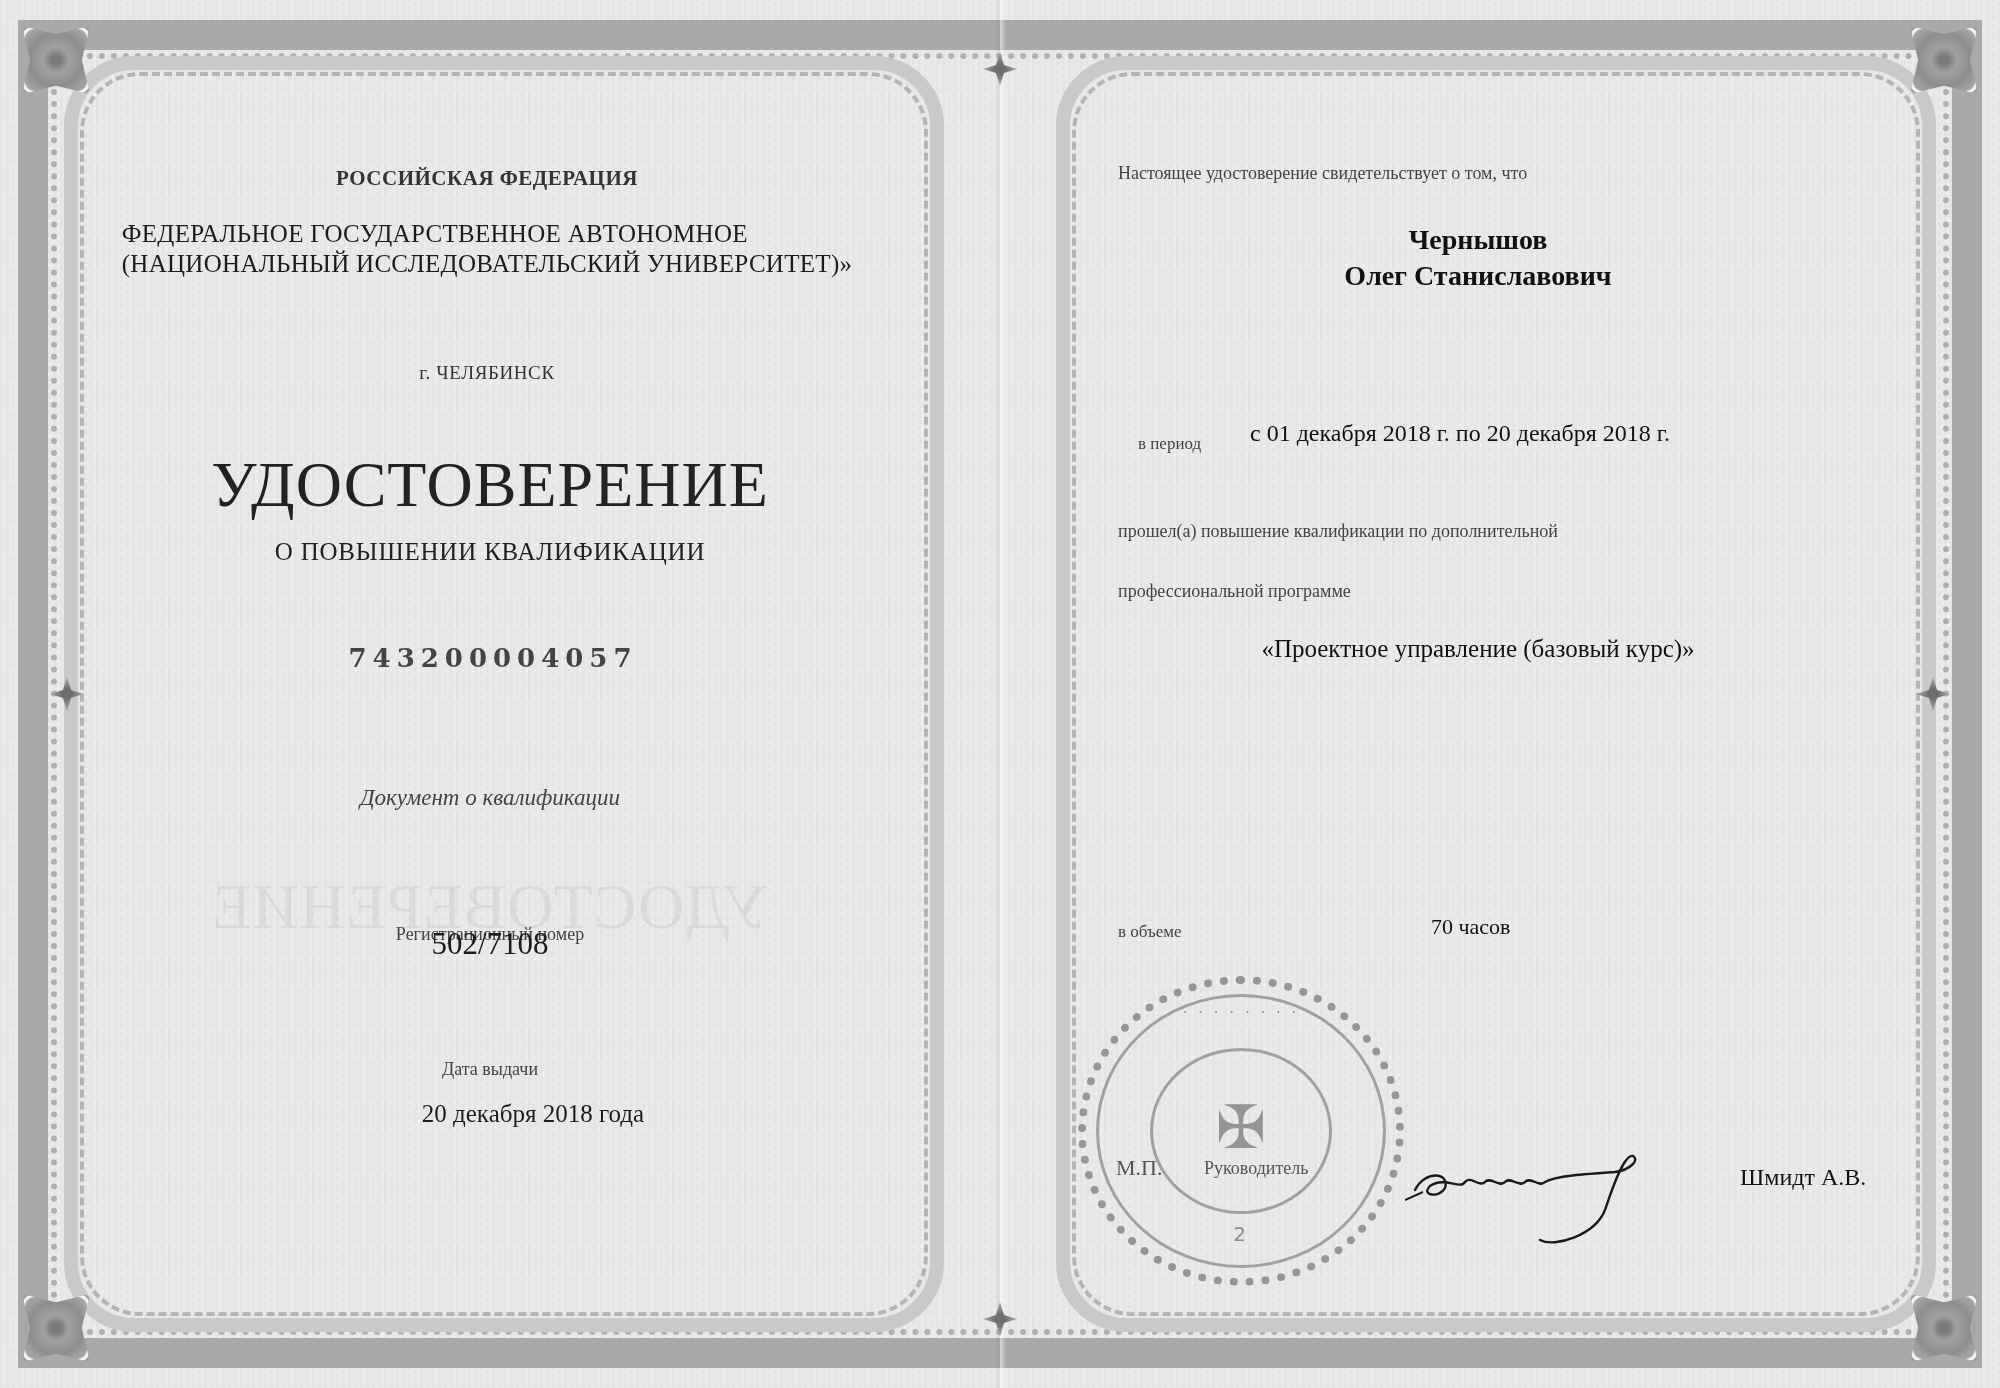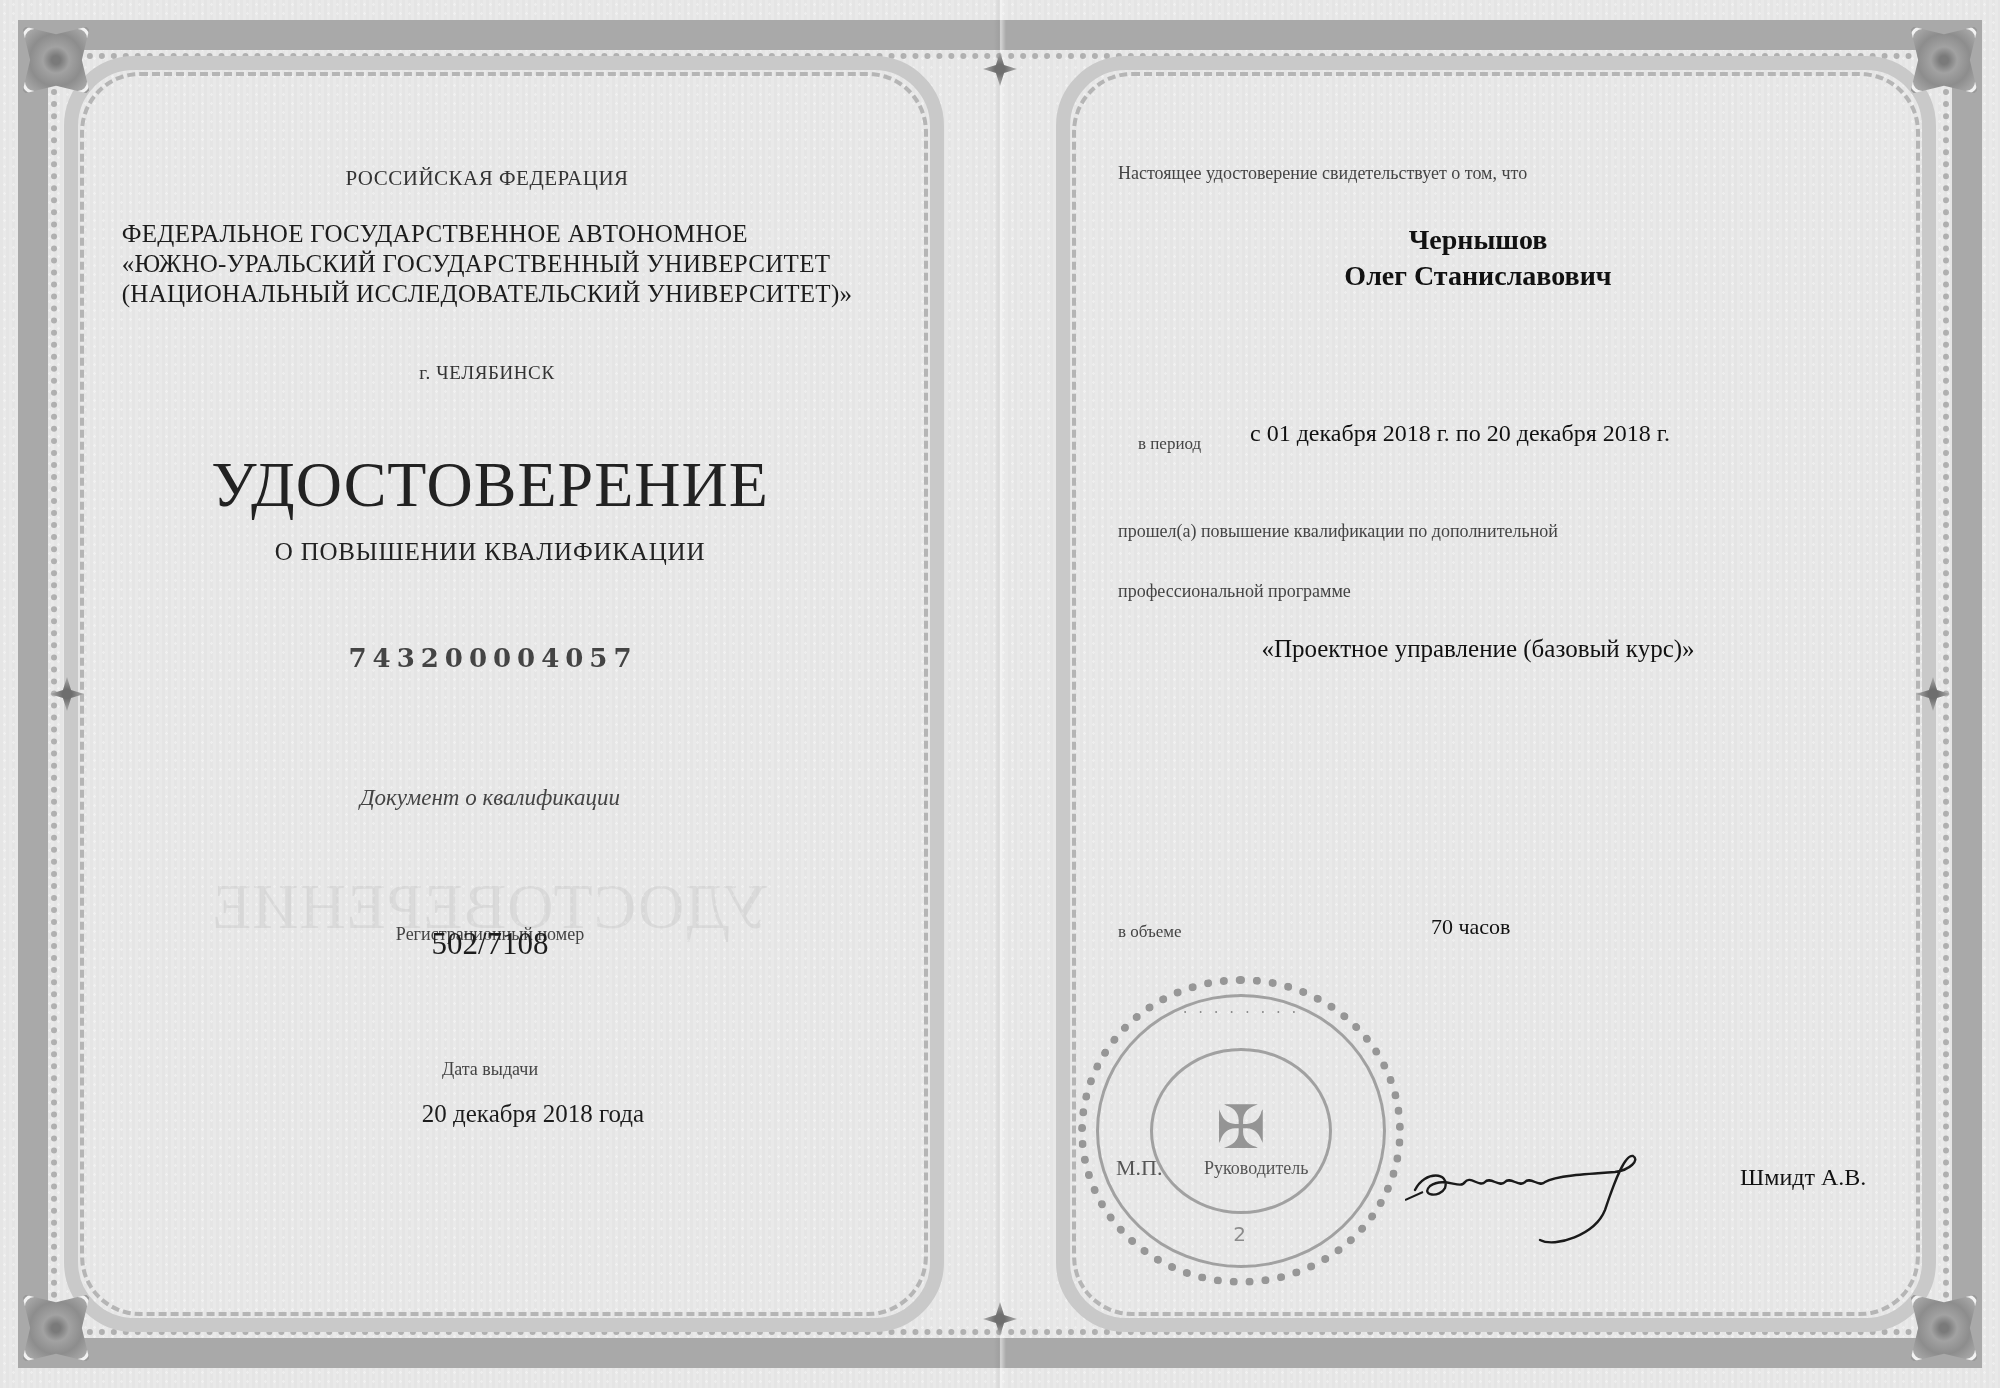--- a/index.html
+++ b/index.html
@@ -72,21 +72,21 @@
   }
   .diamond.top { left: 983px; top: 52px; }
   .diamond.bottom { left: 983px; top: 1302px; }
   .diamond.left { left: 50px; top: 677px; }
   .diamond.right { left: 1916px; top: 677px; }
 
   .text { position: absolute; white-space: nowrap; }
   .center { transform: translateX(-50%); text-align: center; }
 
   
-  .rf { left: 487px; top: 166px; font-size: 21px; letter-spacing: 0.5px; color: #333; }
+  .rf { left: 487px; top: 166px; font-size: 21px; letter-spacing: 0.5px; color: #333; font-weight: bold; }
   .org { left: 487px; top: 219px; font-size: 25px; line-height: 30px; color: #1c1c1c; letter-spacing: 0.3px; }
   .org div { text-align: left; }
   .city { left: 487px; top: 362px; font-size: 19px; color: #333; letter-spacing: 0.6px; }
   .title { left: 490px; top: 448px; font-size: 64px; letter-spacing: 1px; color: #222; }
   .subtitle { left: 490px; top: 538px; font-size: 25px; letter-spacing: 0.8px; color: #222; }
   .serial { left: 493px; top: 643px; font-size: 26px; font-weight: bold; letter-spacing: 6px; color: #444; font-family: "DejaVu Serif", serif; }
   .doc-type { left: 490px; top: 785px; font-size: 23px; font-style: italic; color: #444; }
   .reg-label { left: 490px; top: 924px; font-size: 18px; color: #444; }
   .reg-value { left: 490px; top: 926px; font-size: 31px; color: #1c1c1c; }
   .issue-label { left: 490px; top: 1059px; font-size: 18px; color: #444; }
@@ -157,21 +157,20 @@
   <div class="diamond left"></div>
   <div class="diamond right"></div>
 
   <section>
     <div class="watermark">УДОСТОВЕРЕНИЕ</div>
 
     <div class="text center rf">РОССИЙСКАЯ ФЕДЕРАЦИЯ</div>
 
     <div class="text center org">
       <div>ФЕДЕРАЛЬНОЕ ГОСУДАРСТВЕННОЕ АВТОНОМНОЕ</div>
-      <div>«ЮЖНО-УРАЛЬСКИЙ ГОСУДАРСТВЕННЫЙ УНИВЕРСИТЕТ</div>
       <div>(НАЦИОНАЛЬНЫЙ ИССЛЕДОВАТЕЛЬСКИЙ УНИВЕРСИТЕТ)»</div>
     </div>
 
     <div class="text center city">г. ЧЕЛЯБИНСК</div>
     <div class="text center title">УДОСТОВЕРЕНИЕ</div>
     <div class="text center subtitle">О ПОВЫШЕНИИ КВАЛИФИКАЦИИ</div>
     <div class="text center serial">743200004057</div>
     <div class="text center doc-type">Документ о квалификации</div>
     <div class="text center reg-label">Регистрационный номер</div>
     <div class="text center reg-value">502/7108</div>

